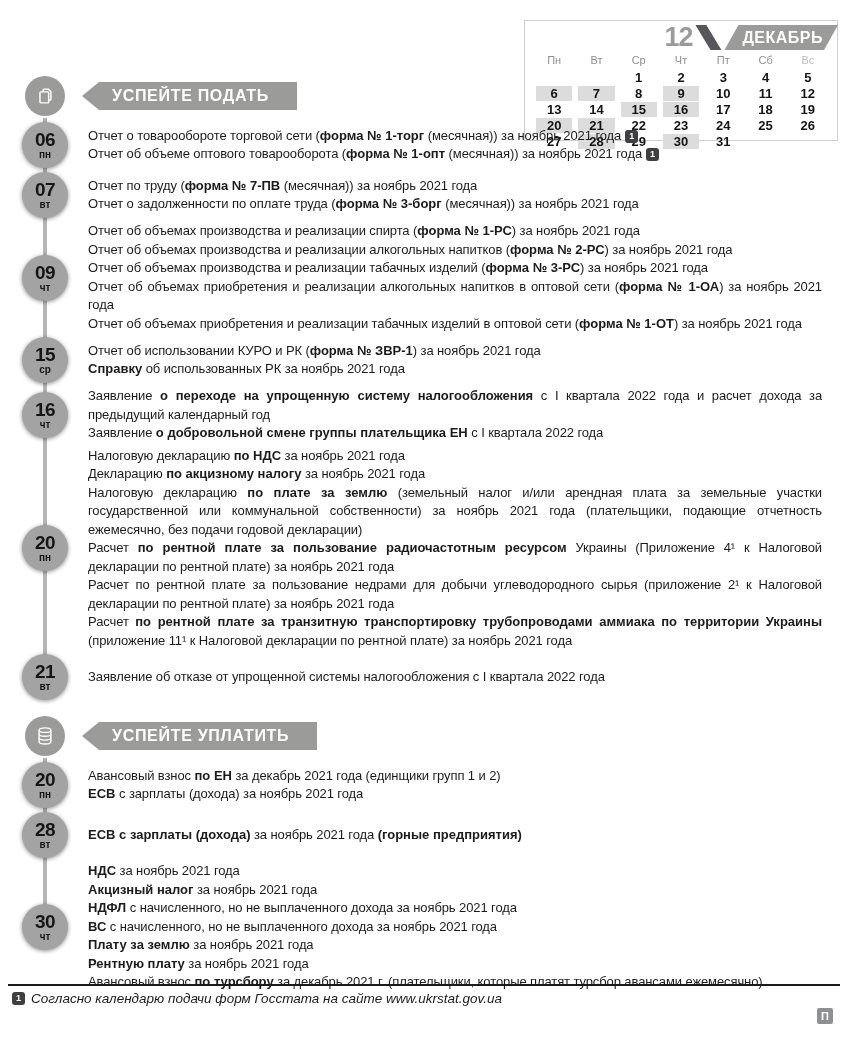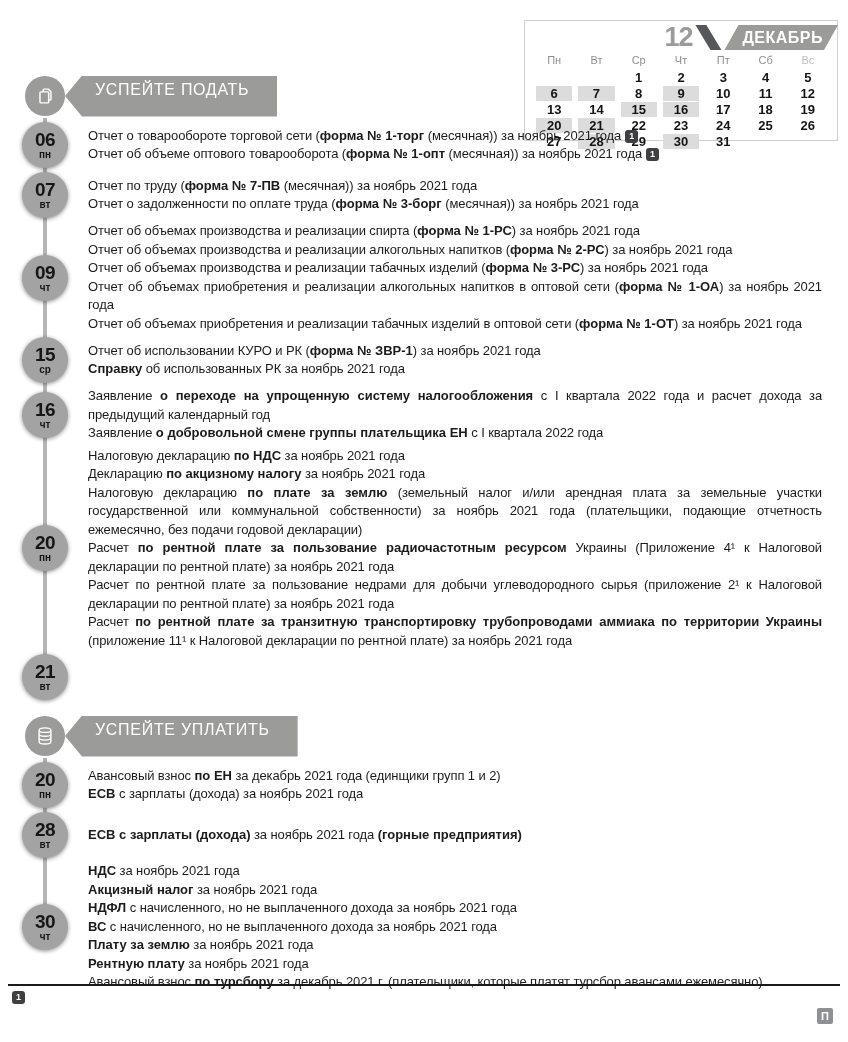--- a/index.html
+++ b/index.html
@@ -35,22 +35,22 @@
   .sec-submit { padding-top:76px; }
   .sec-pay { padding-top:12px; }
   .timeline { position:absolute; left:21px; width:4px; background:#b6b6b6; }
   .sec-head { position:relative; z-index:2; display:flex; align-items:center; height:40px; }
   .sec-icon {
     width:40px; height:40px; border-radius:50%; background:#9b9b9a; flex:0 0 40px;
     display:flex; align-items:center; justify-content:center; margin-left:3px;
     box-shadow:0 0 0 2px #fff;
   }
   .sec-banner {
-    margin-left:0px; height:41px; line-height:28px; background:#9b9b9a; color:#fff;
-    font-weight:normal; font-size:16px; letter-spacing:0.7px;
+    margin-left:17px; height:28px; line-height:28px; background:#9b9b9a; color:#fff;
+    font-weight:bold; font-size:16px; letter-spacing:0.7px;
     padding:0 28px 0 30px;
     clip-path:polygon(0 50%, 17px 0, 100% 0, 100% 100%, 17px 100%);
     white-space:nowrap;
   }
   .groups { margin-top:6px; }
   .group { display:flex; align-items:center; margin-bottom:4px; }
   .badge {
     position:relative; z-index:1; width:46px; height:46px; flex:0 0 46px;
     border-radius:50%; background:#a3a3a3;
     box-shadow:0 1px 4px rgba(0,0,0,0.45);
@@ -226,20 +226,23 @@
               <p><span>Расчет </span><b>по рентной плате за пользование радиочастотным ресурсом</b><span> Украины (Приложение 4¹ к Налоговой декларации по рентной плате) за ноябрь 2021 года</span></p>
               <p><span>Расчет по рентной плате за пользование недрами для добычи углеводородного сырья (приложение 2¹ к Налоговой декларации по рентной плате) за ноябрь 2021 года</span></p>
               <p><span>Расчет </span><b>по рентной плате за транзитную транспортировку трубопроводами аммиака по территории Украины</b><span> (приложение 11¹ к Налоговой декларации по рентной плате) за ноябрь 2021 года</span></p>
             </div>
           </div>
           <div class="group">
             <div class="badge">
               <div class="d">21</div>
               <div class="w">вт</div>
             </div>
+            <div class="items">
+              <p><span>Заявление об отказе от упрощенной системы налогообложения с I квартала 2022 года</span></p>
+            </div>
           </div>
         </div>
       </section>
       <section class="sec sec-pay">
         <div class="timeline" style="top: 48px; height: 175px;"></div>
         <div class="sec-head">
           <div class="sec-icon">
             <svg width="22" height="22" viewBox="0 0 24 24" fill="none" stroke="#ffffff" stroke-width="1.5">
               <ellipse cx="12" cy="5.6" rx="6.4" ry="2.5"></ellipse>
               <path d="M5.6 5.6v4.2c0 1.4 2.9 2.5 6.4 2.5s6.4-1.1 6.4-2.5V5.6"></path>
@@ -285,17 +288,18 @@
             </div>
           </div>
         </div>
       </section>
     </main>
 
   <footer class="footer">
     <div class="rule"></div>
     <div class="fnote">
       <span class="fn-mark">1</span>
+      <span class="fn-text">Согласно календарю подачи форм Госстата на сайте www.ukrstat.gov.ua</span>
     </div>
   </footer>
 
   <div class="logo">П</div>
 </div>
 
 </body></html>

